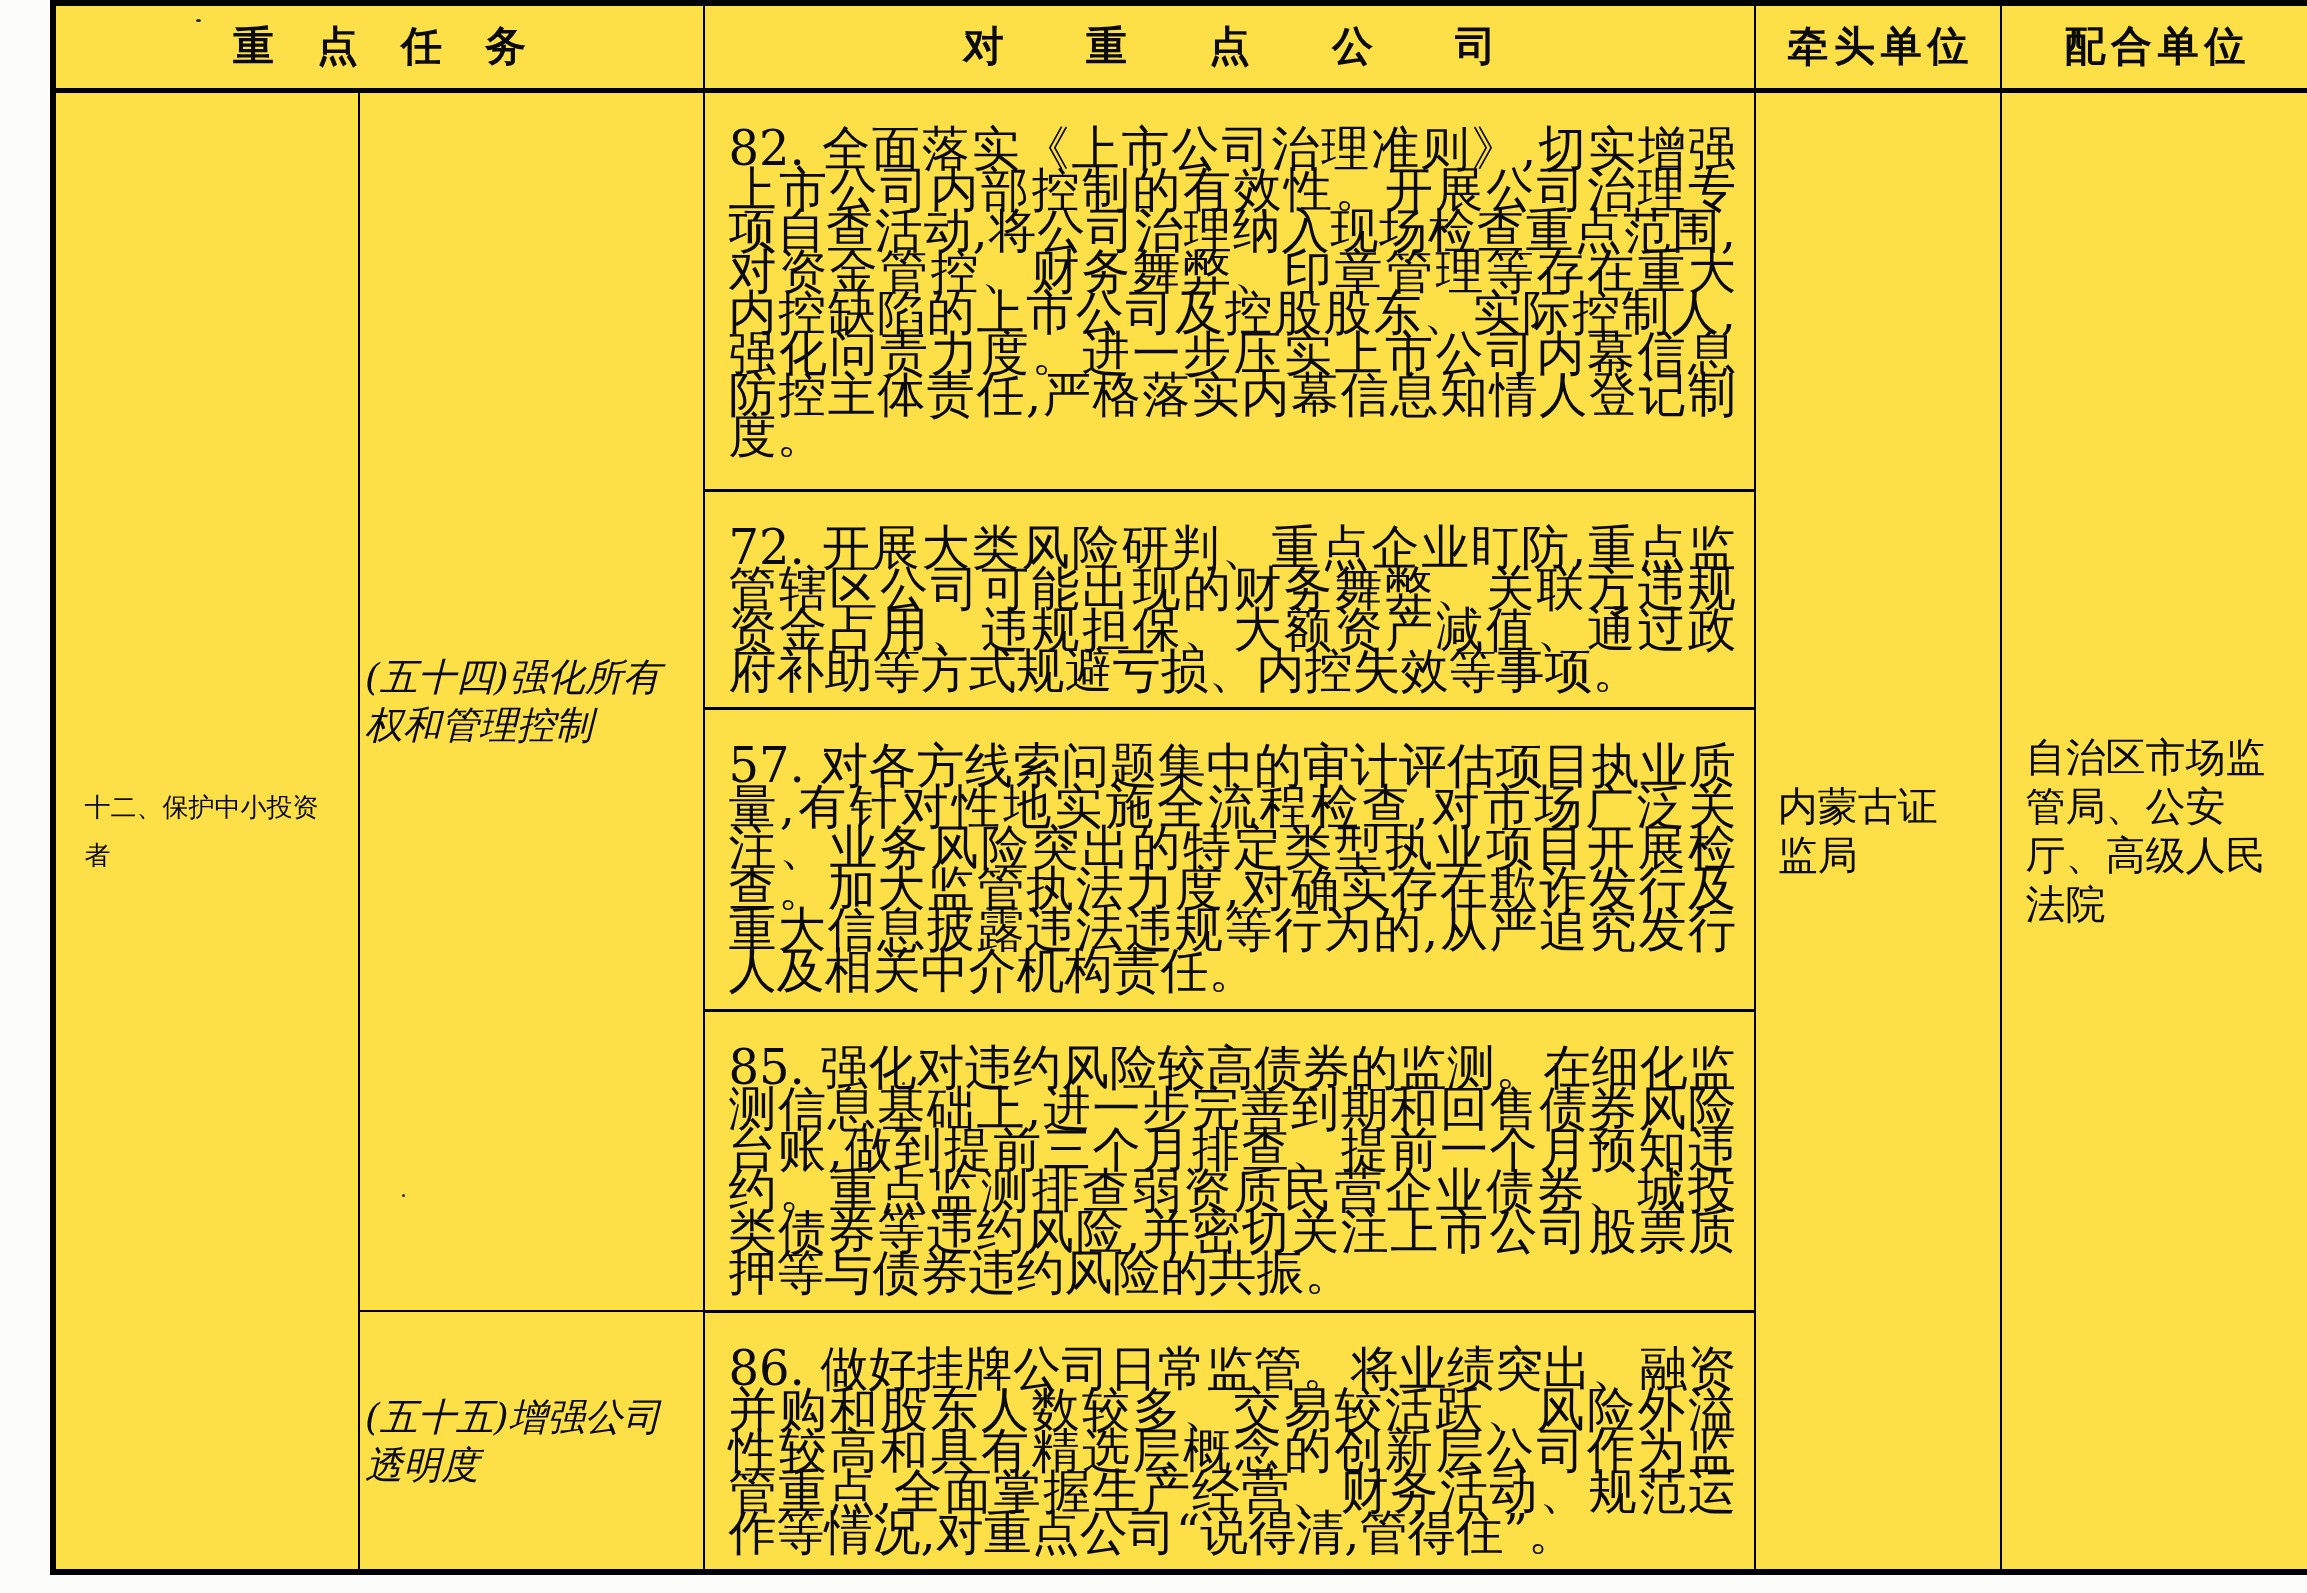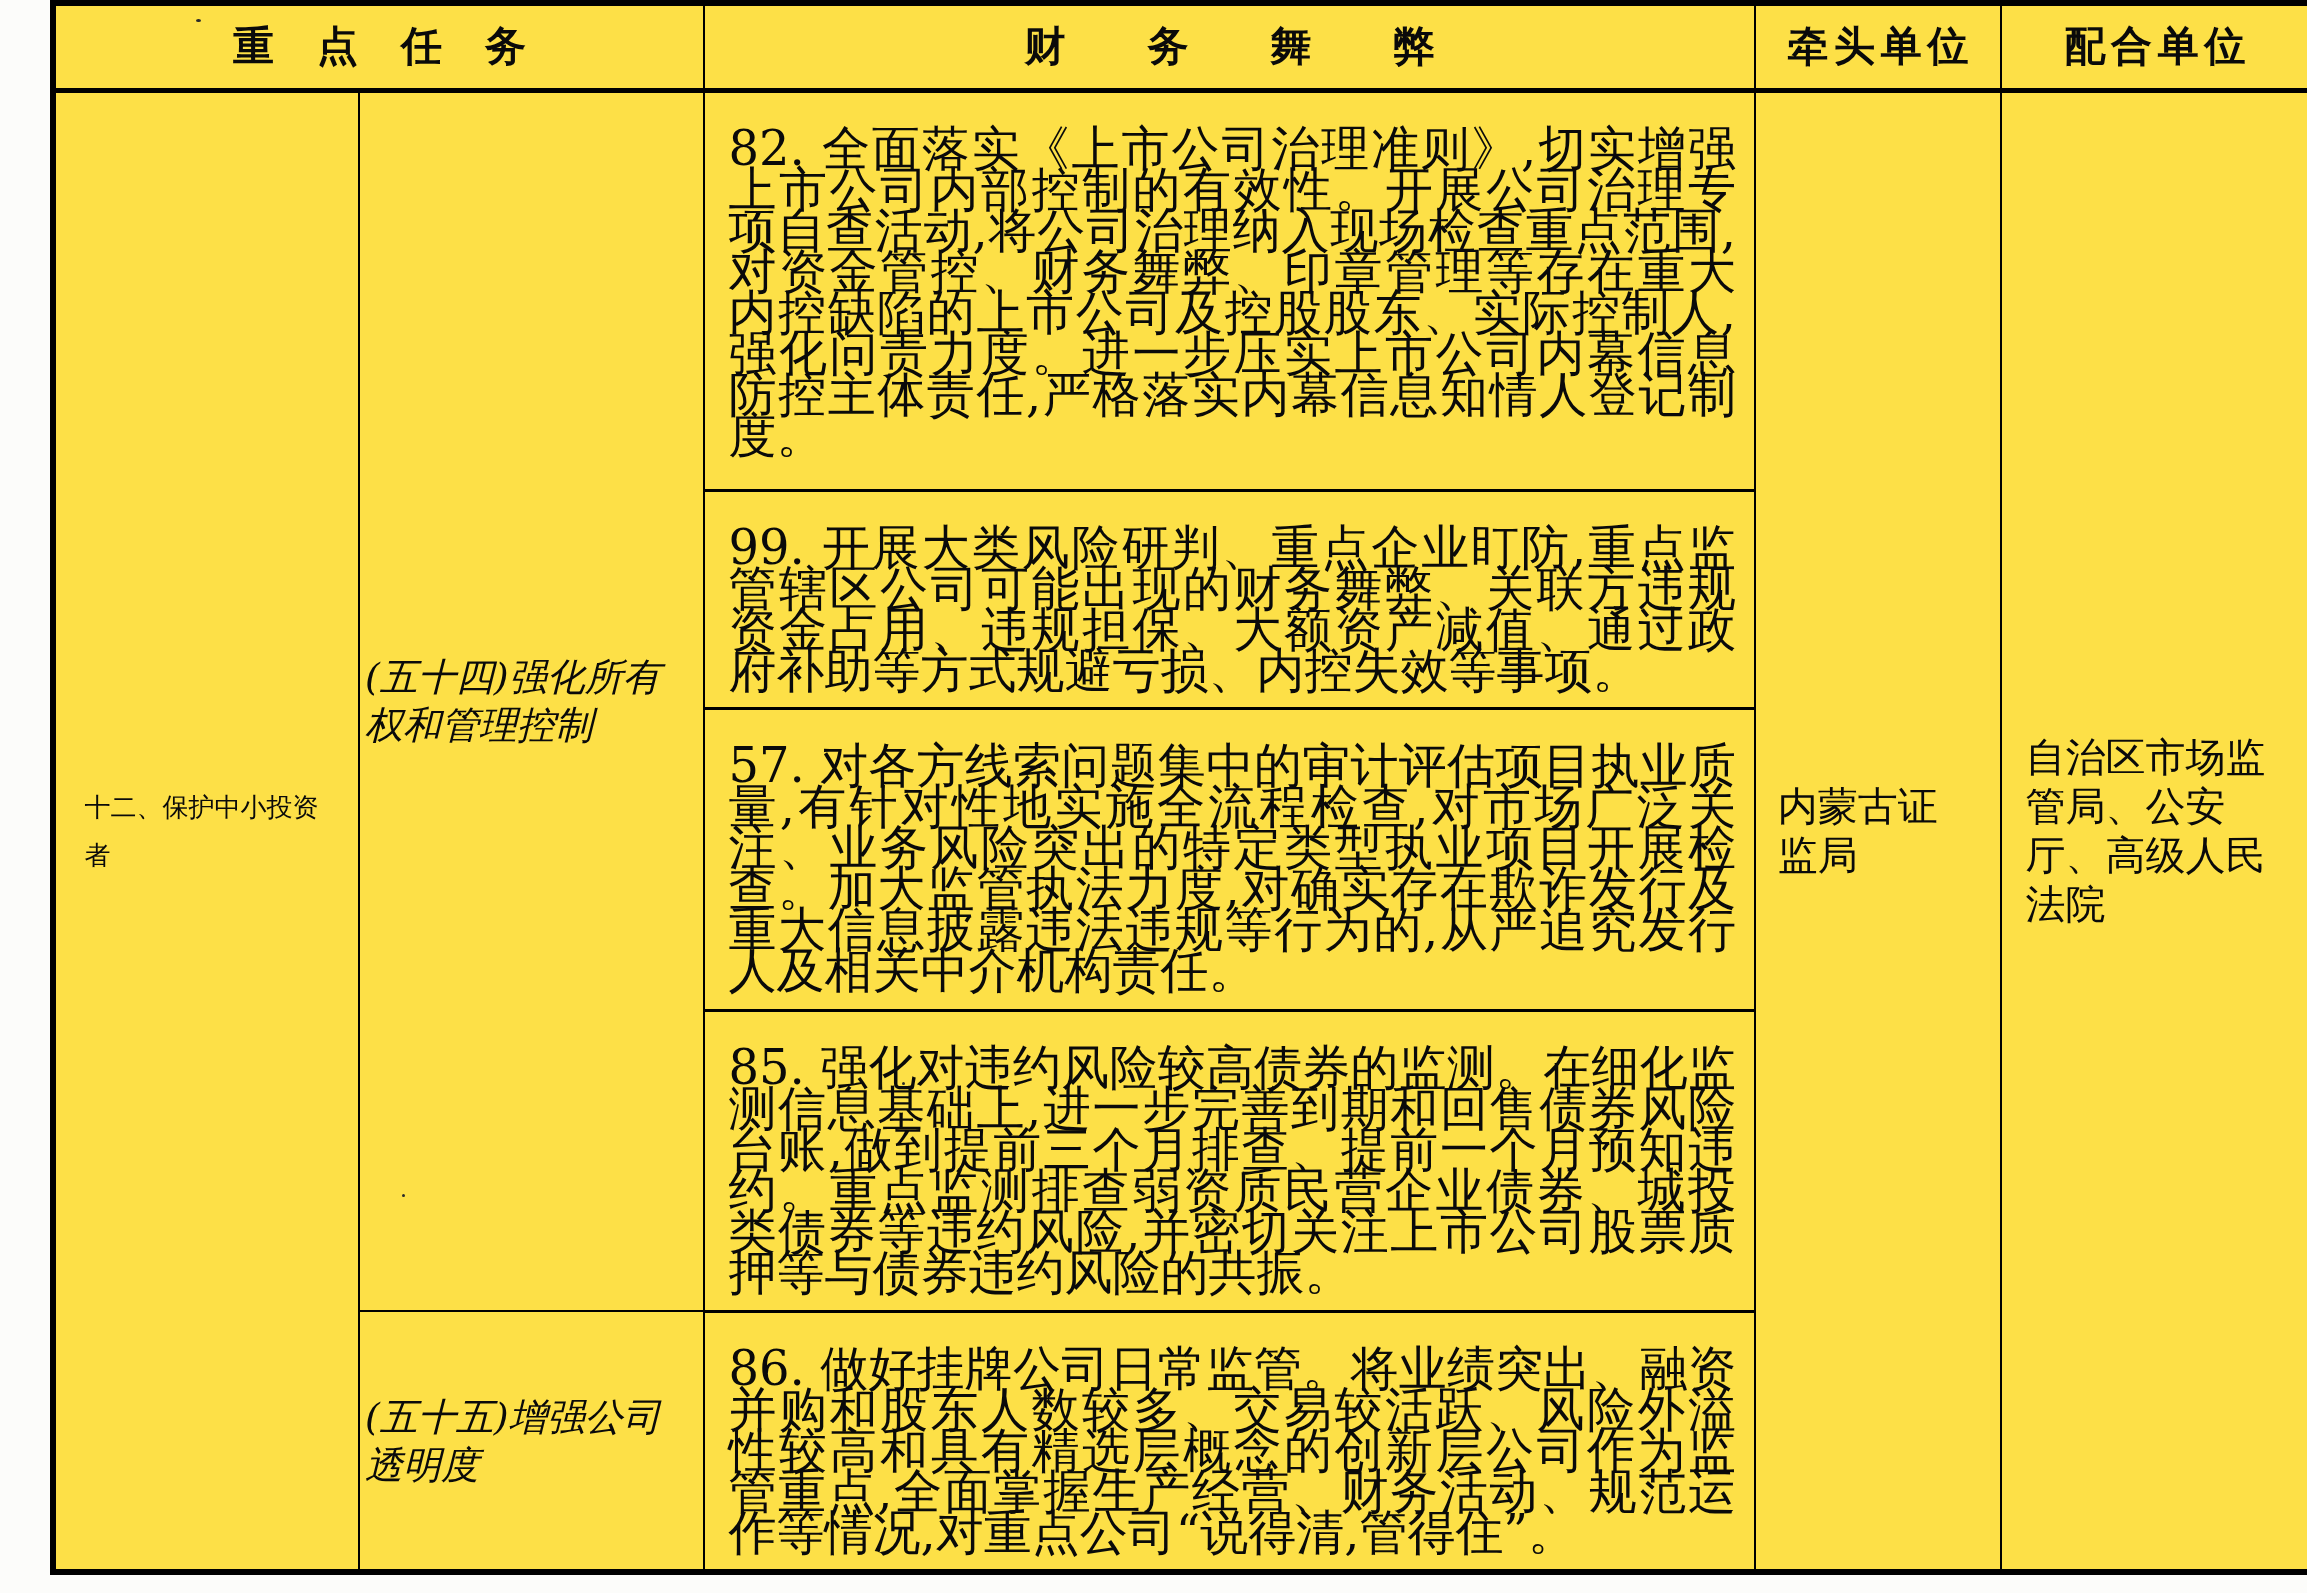--- a/index.html
+++ b/index.html
@@ -87,21 +87,21 @@
         <col class="c-measure">
         <col class="c-lead">
         <col class="c-coop">
     </colgroup>
     <thead>
       <tr>
         <th colspan="2">
           <span class="ls-wide">重点任务</span>
         </th>
         <th>
-          <span class="ls-xwide">财务舞弊</span>
+          <span class="ls-xwide">对重点公司</span>
         </th>
         <th>
           <span class="ls-narrow">牵头单位</span>
         </th>
         <th>
           <span class="ls-narrow">配合单位</span>
         </th>
       </tr>
     </thead>
     <tbody>
@@ -117,21 +117,21 @@
         </td>
         <td rowspan="5" class="unit lead-unit">
           <div>内蒙古证监局</div>
         </td>
         <td rowspan="5" class="unit coop-unit">
           <div>自治区市场监管局、公安厅、高级人民法院</div>
         </td>
       </tr>
       <tr class="r83">
         <td class="measure">
-          <p>99. 开展大类风险研判、重点企业盯防,重点监管辖区公司可能出现的财务舞弊、关联方违规资金占用、违规担保、大额资产减值、通过政府补助等方式规避亏损、内控失效等事项。</p>
+          <p>72. 开展大类风险研判、重点企业盯防,重点监管辖区公司可能出现的财务舞弊、关联方违规资金占用、违规担保、大额资产减值、通过政府补助等方式规避亏损、内控失效等事项。</p>
         </td>
       </tr>
       <tr class="r84">
         <td class="measure">
           <p>57. 对各方线索问题集中的审计评估项目执业质量,有针对性地实施全流程检查,对市场广泛关注、业务风险突出的特定类型执业项目开展检查。加大监管执法力度,对确实存在欺诈发行及重大信息披露违法违规等行为的,从严追究发行人及相关中介机构责任。</p>
         </td>
       </tr>
       <tr class="r85">
         <td class="measure">
           <p>85. 强化对违约风险较高债券的监测。在细化监测信息基础上,进一步完善到期和回售债券风险台账,做到提前三个月排查、提前一个月预知违约。重点监测排查弱资质民营企业债券、城投类债券等违约风险,并密切关注上市公司股票质押等与债券违约风险的共振。</p>

